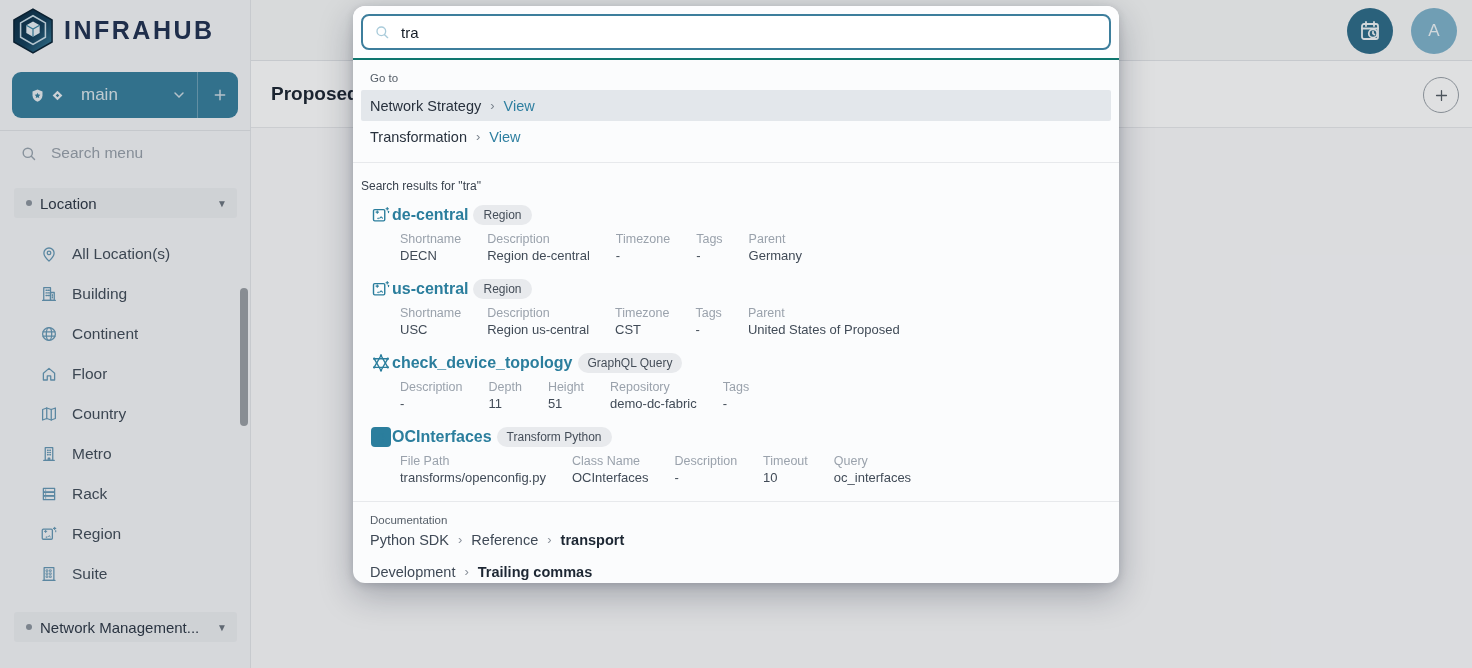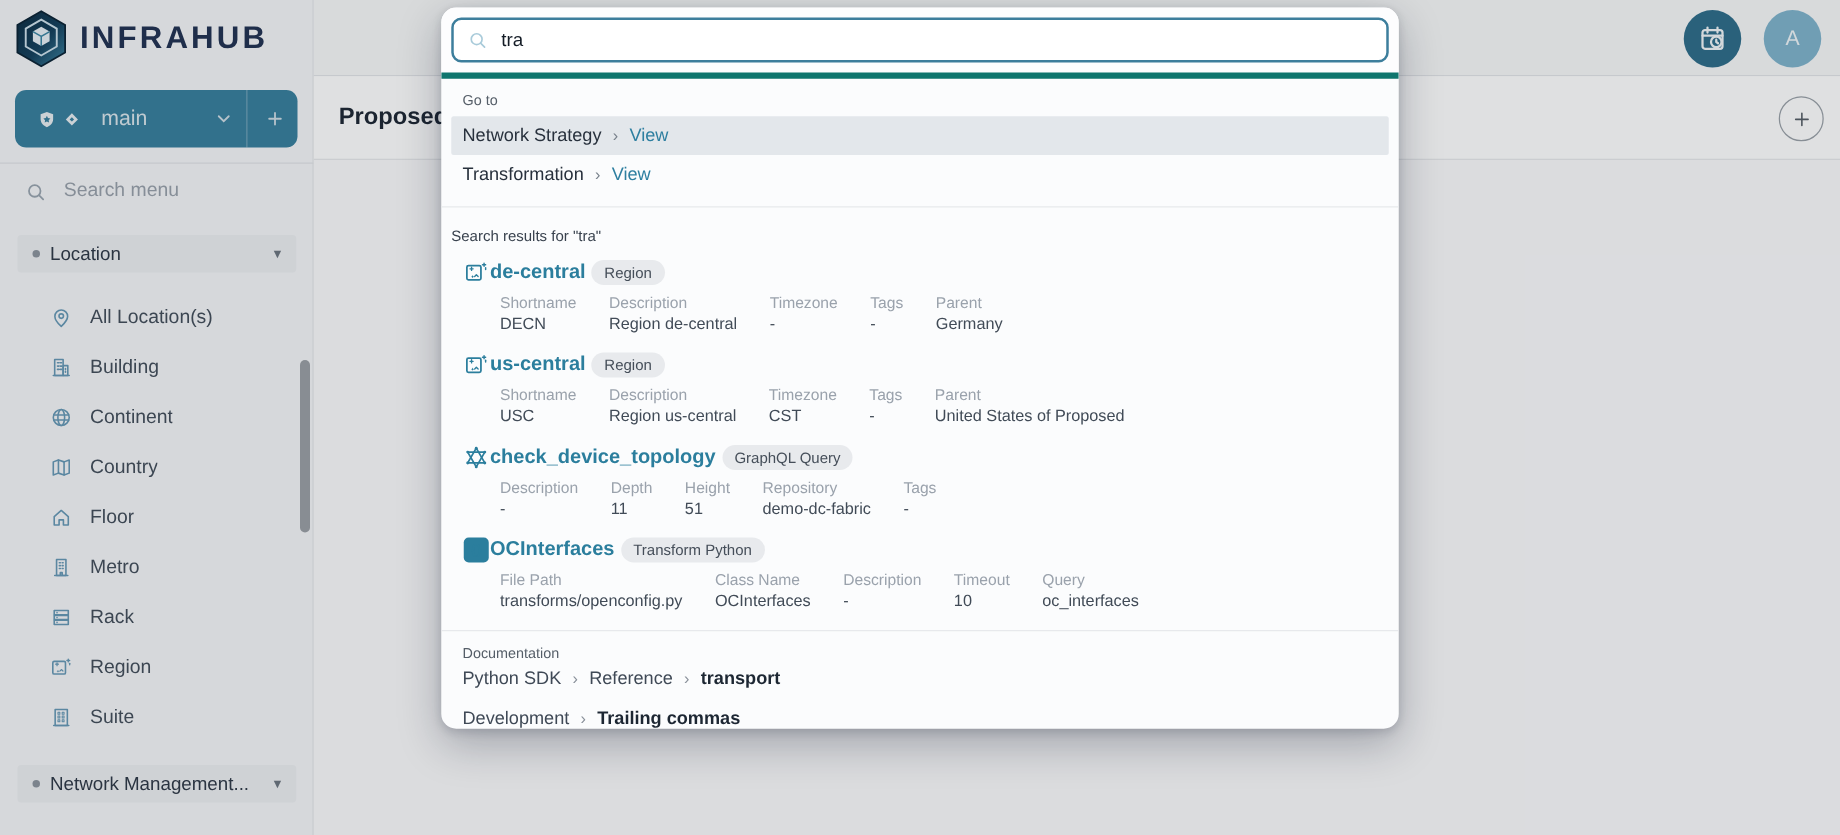--- a/index.html
+++ b/index.html
@@ -53,21 +53,21 @@
   .page-title { font-size:19px; font-weight:700; color:#1d2733; }
   .add-btn { position:absolute; right:13px; top:16px; width:36px; height:36px; border-radius:50%; border:1.5px solid #9aa1a8; color:#565e66; display:flex; align-items:center; justify-content:center; background:transparent; }
   .add-btn svg { width:17px; height:17px; }
   .content { height:540px; background:#fbfbfc; }
 
   
   .overlay { position:absolute; inset:0; background:rgba(13,22,33,0.135); z-index:50; }
 
   
   .modal { position:absolute; left:353px; top:6px; width:766px; height:577px; background:#fbfcfd; border-radius:12px; box-shadow:0 12px 34px rgba(15,23,42,.28), 0 2px 8px rgba(15,23,42,.15); z-index:100; overflow:hidden; }
-  .modal-search-wrap { padding:8px; background:#fdfdfe; border-bottom:5px solid #0f766e; }
+  .modal-search-wrap { padding:8px; background:#fdfdfe; border-bottom:2px solid #0f766e; }
   .modal-search { display:flex; align-items:center; gap:11px; height:36px; border:2px solid #3d7e9c; border-radius:8px; background:#fff; padding:0 11px; }
   .modal-search svg { width:16px; height:16px; color:#a9cbda; flex:0 0 auto; }
   .modal-search input { border:none; outline:none; flex:1; font-size:15px; color:#141c26; font-family:inherit; background:transparent; }
 
   .section-label { font-size:11.5px; color:#555e68; margin:12px 17px 6px; }
   .goto-row { margin:0 8px; height:31px; display:flex; align-items:center; padding:0 9px; border-radius:2px; font-size:14.5px; cursor:pointer; }
   .goto-row.highlight { background:#e3e7eb; }
   .goto-path { color:#28313d; }
   .goto-sep { color:#79828c; margin:0 9px; font-size:13px; }
   .goto-view { color:#2e7fa0; }
@@ -177,33 +177,33 @@
                 <circle cx="12" cy="12" r="8.5"></circle>
                 <ellipse cx="12" cy="12" rx="3.6" ry="8.5"></ellipse>
                 <path d="M4 9.3h16M4 14.7h16"></path>
               </svg>
             </span>
             <span class="nav-item-label">Continent</span>
           </div>
           <div class="nav-item">
             <span style="display: inline-flex; width: 18px; height: 18px; color: rgb(103, 153, 182);">
               <svg viewBox="0 0 24 24" fill="none" stroke="currentColor" stroke-width="1.7" stroke-linecap="round" stroke-linejoin="round" style="width: 100%; height: 100%;">
+                <path d="M4.5 11L12 4.5 19.5 11v9h-5.2v-5.5h-4.6V20H4.5z"></path>
+              </svg>
+            </span>
+            <span class="nav-item-label">Floor</span>
+          </div>
+          <div class="nav-item">
+            <span style="display: inline-flex; width: 18px; height: 18px; color: rgb(103, 153, 182);">
+              <svg viewBox="0 0 24 24" fill="none" stroke="currentColor" stroke-width="1.7" stroke-linecap="round" stroke-linejoin="round" style="width: 100%; height: 100%;">
                 <path d="M3.5 6l5.5-2 6 2 5.5-2v14l-5.5 2-6-2-5.5 2z"></path>
                 <path d="M9 4v14M15 6v14"></path>
               </svg>
             </span>
             <span class="nav-item-label">Country</span>
-          </div>
-          <div class="nav-item">
-            <span style="display: inline-flex; width: 18px; height: 18px; color: rgb(103, 153, 182);">
-              <svg viewBox="0 0 24 24" fill="none" stroke="currentColor" stroke-width="1.7" stroke-linecap="round" stroke-linejoin="round" style="width: 100%; height: 100%;">
-                <path d="M4.5 11L12 4.5 19.5 11v9h-5.2v-5.5h-4.6V20H4.5z"></path>
-              </svg>
-            </span>
-            <span class="nav-item-label">Floor</span>
           </div>
           <div class="nav-item">
             <span style="display: inline-flex; width: 18px; height: 18px; color: rgb(103, 153, 182);">
               <svg viewBox="0 0 24 24" fill="none" stroke="currentColor" stroke-width="1.7" stroke-linecap="round" stroke-linejoin="round" style="width: 100%; height: 100%;">
                 <rect x="7" y="3.5" width="10" height="17"></rect>
                 <path d="M10 7h1M13 7h1M10 10h1M13 10h1M10 13h1M13 13h1"></path>
                 <path d="M11 20.5v-3h2v3M5 20.5h14"></path>
               </svg>
             </span>
             <span class="nav-item-label">Metro</span>

